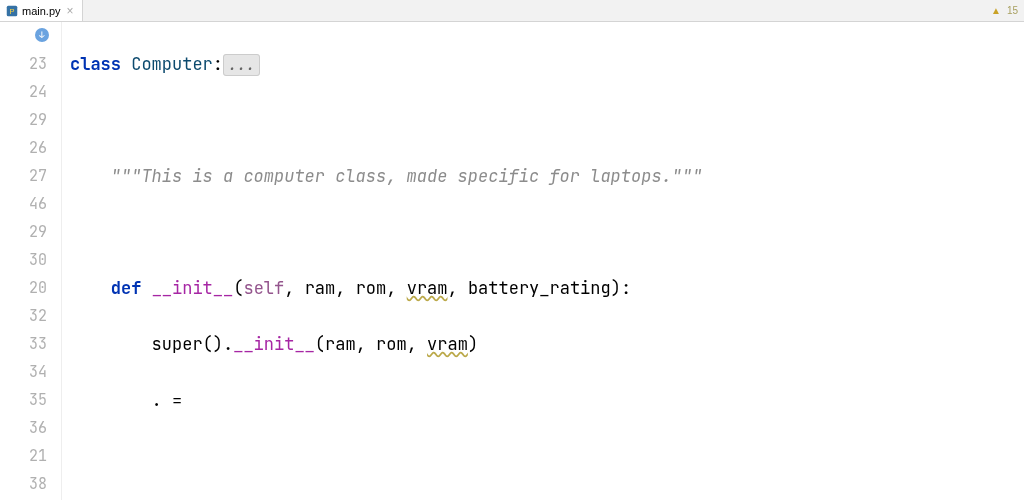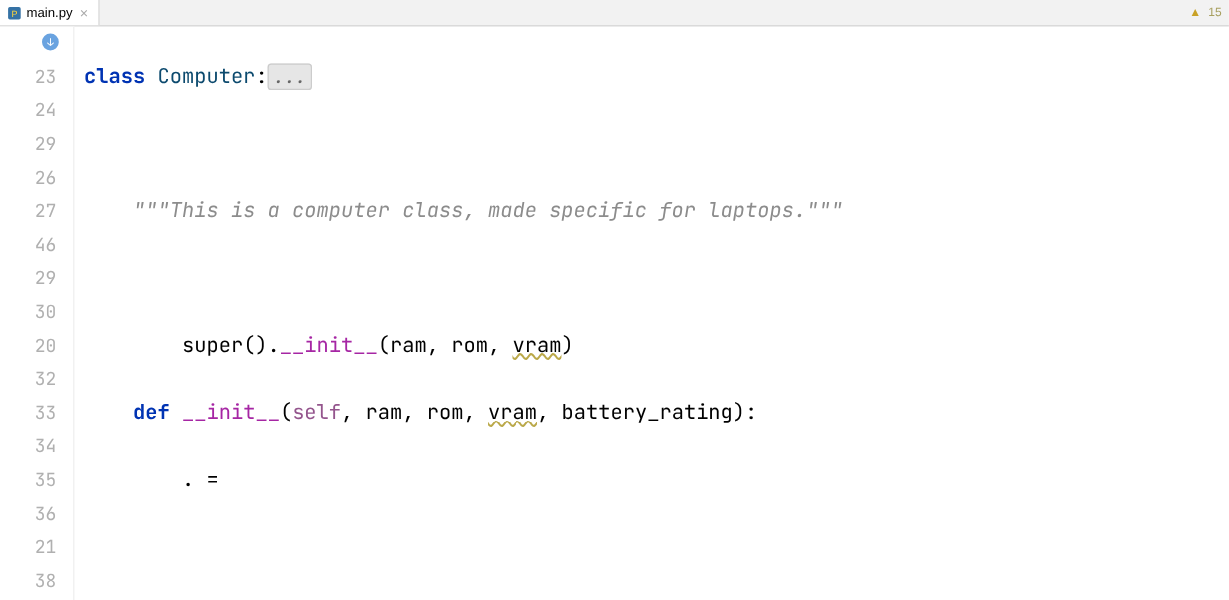--- a/index.html
+++ b/index.html
@@ -144,22 +144,22 @@
     <div class="ln"><span>36</span></div>
     <div class="ln"><span>21</span></div>
     <div class="ln"><span>38</span></div>
   </div>
 
   <div class="code">
 <div class="line"><span class="kw">class</span> <span class="cls">Computer</span>:<span class="fold-pill">...</span></div>
 <div class="line"></div>
 <div class="line">    <span class="doc">"""This is a computer class, made specific for laptops."""</span></div>
 <div class="line"></div>
+<div class="line">    <span class="kw">def</span> <span class="dunder">__init__</span>(<span class="self">self</span>, <span class="param">ram</span>, <span class="param">rom</span>, <span class="param typo">vram</span>, <span class="param">battery_rating</span>):</div>
 <div class="line">        <span class="builtin">super</span>().<span class="dunder">__init__</span>(<span>ram</span>, <span>rom</span>, <span class="typo">vram</span>)</div>
-<div class="line">    <span class="kw">def</span> <span class="dunder">__init__</span>(<span class="self">self</span>, <span class="param">ram</span>, <span class="param">rom</span>, <span class="param typo">vram</span>, <span class="param">battery_rating</span>):</div>
 <div class="line">        . = </div>
 
 
 
 
 
 
 
 
   </div>

